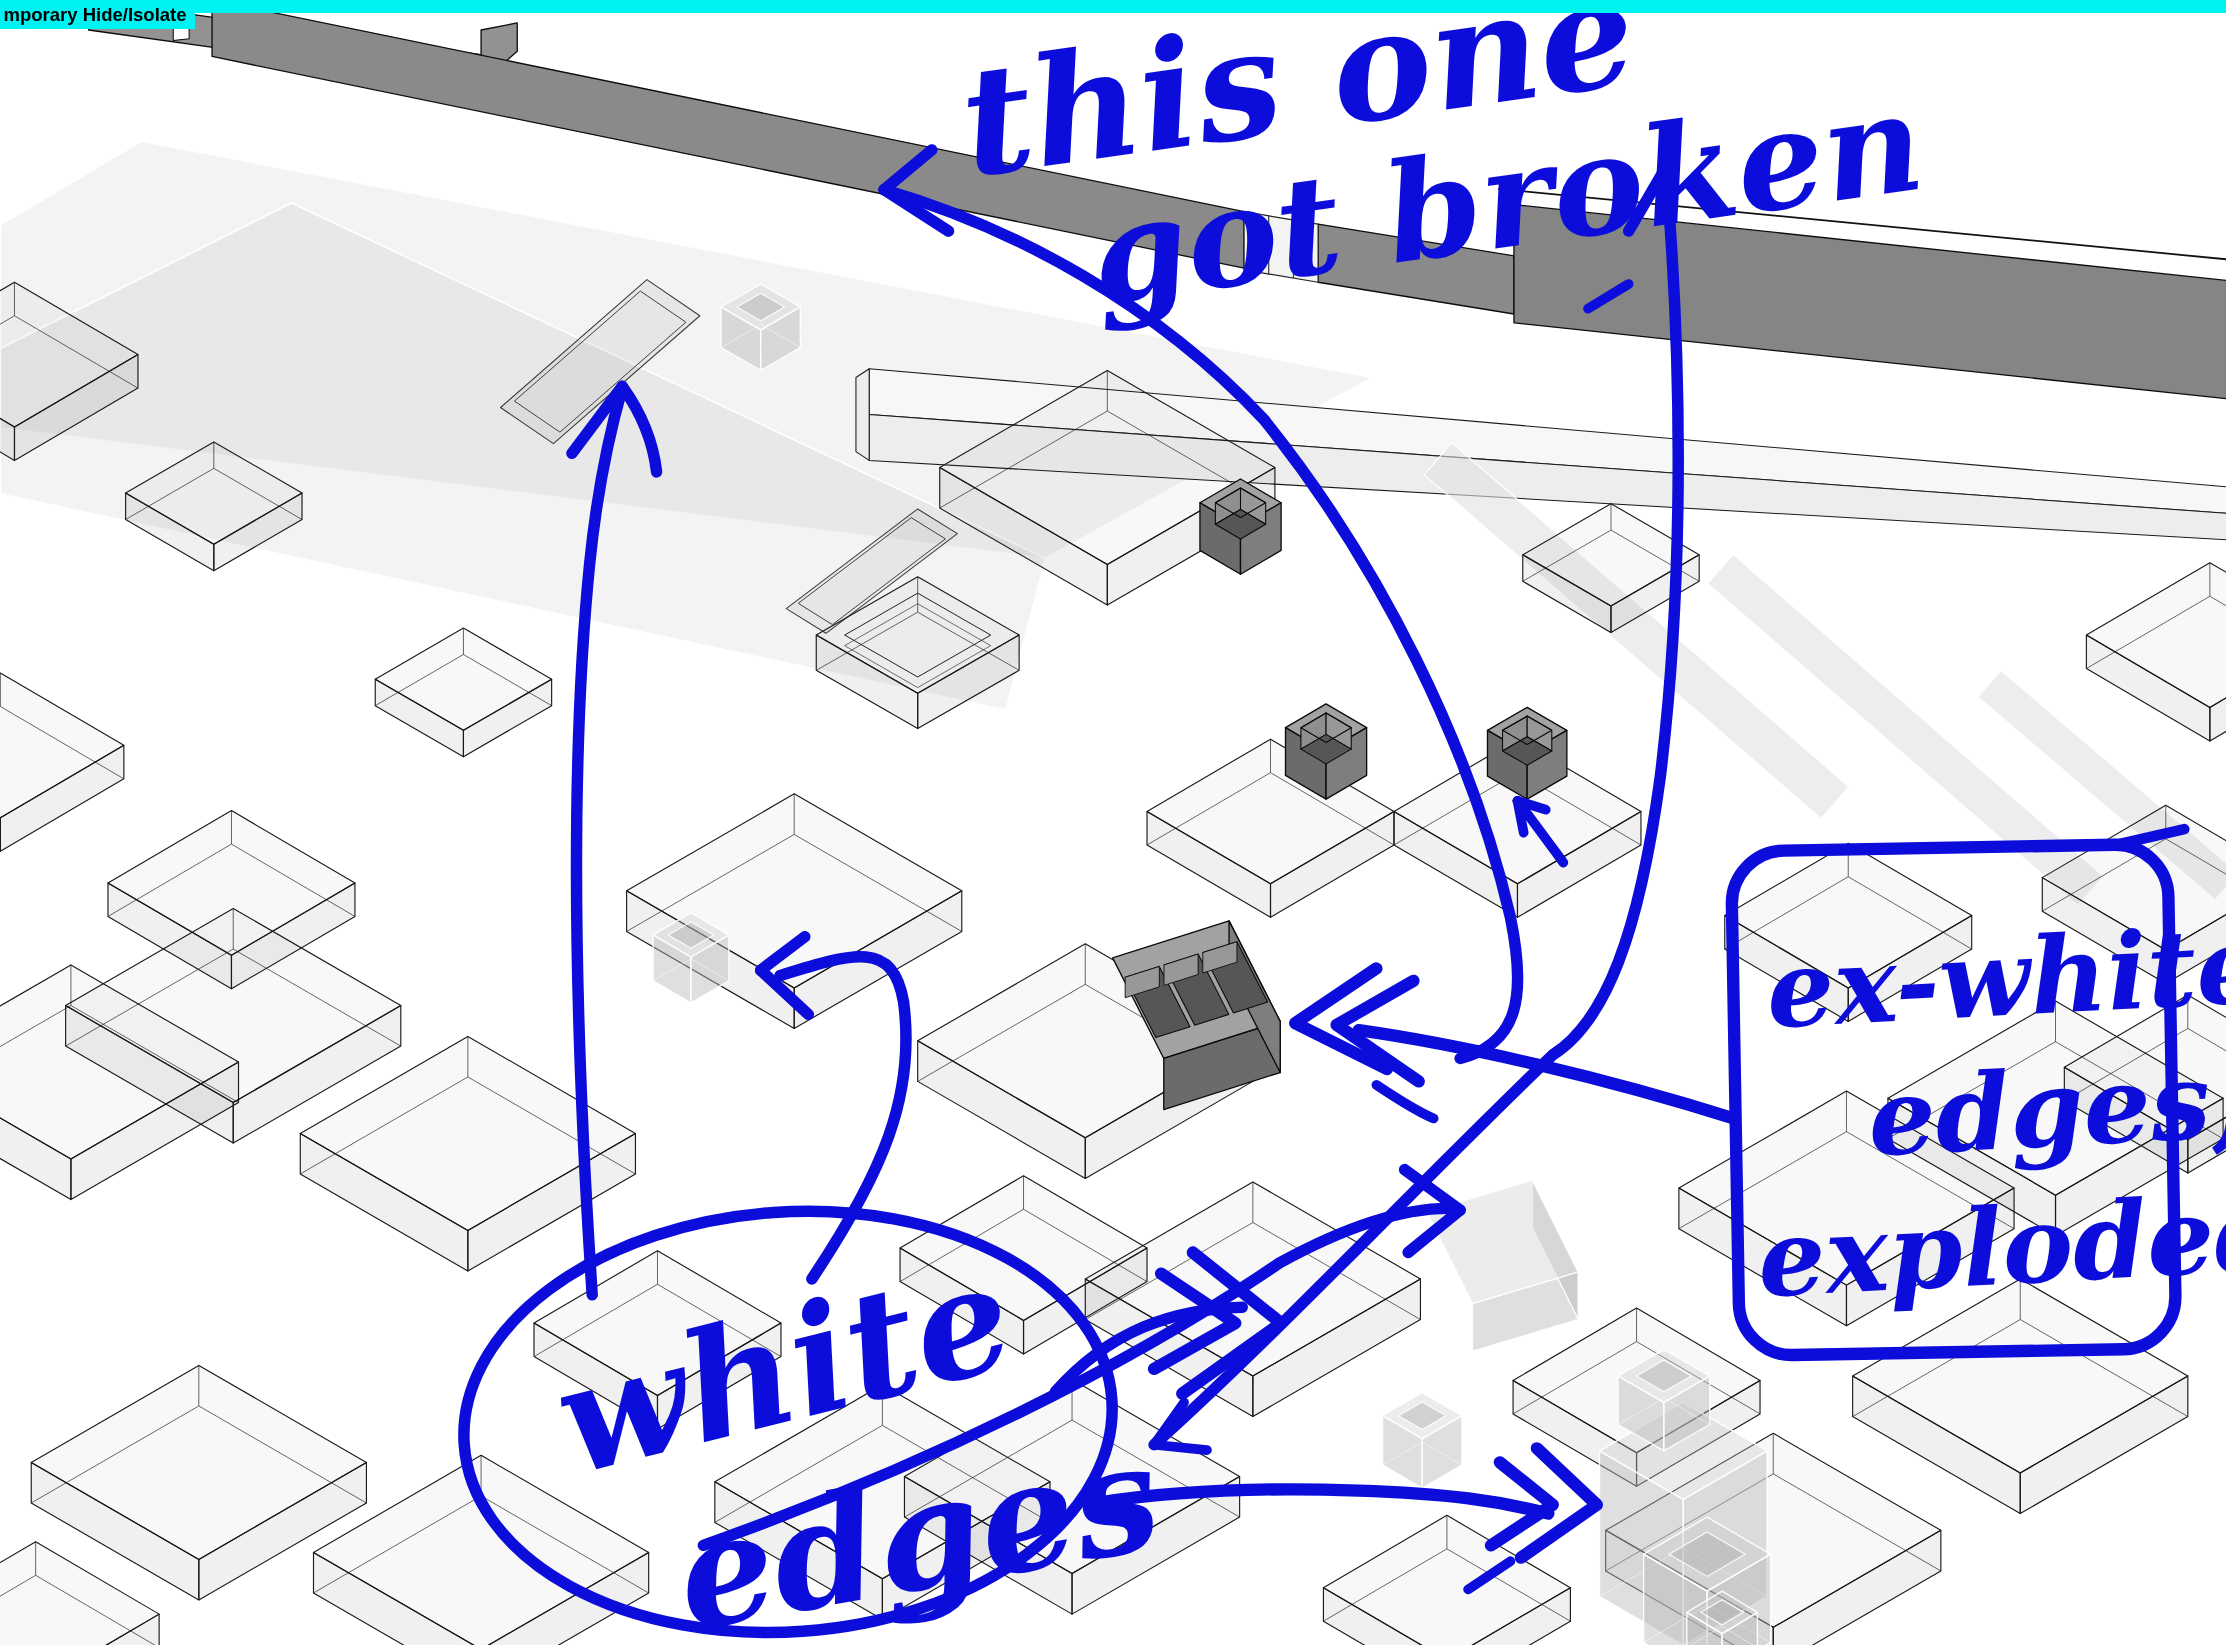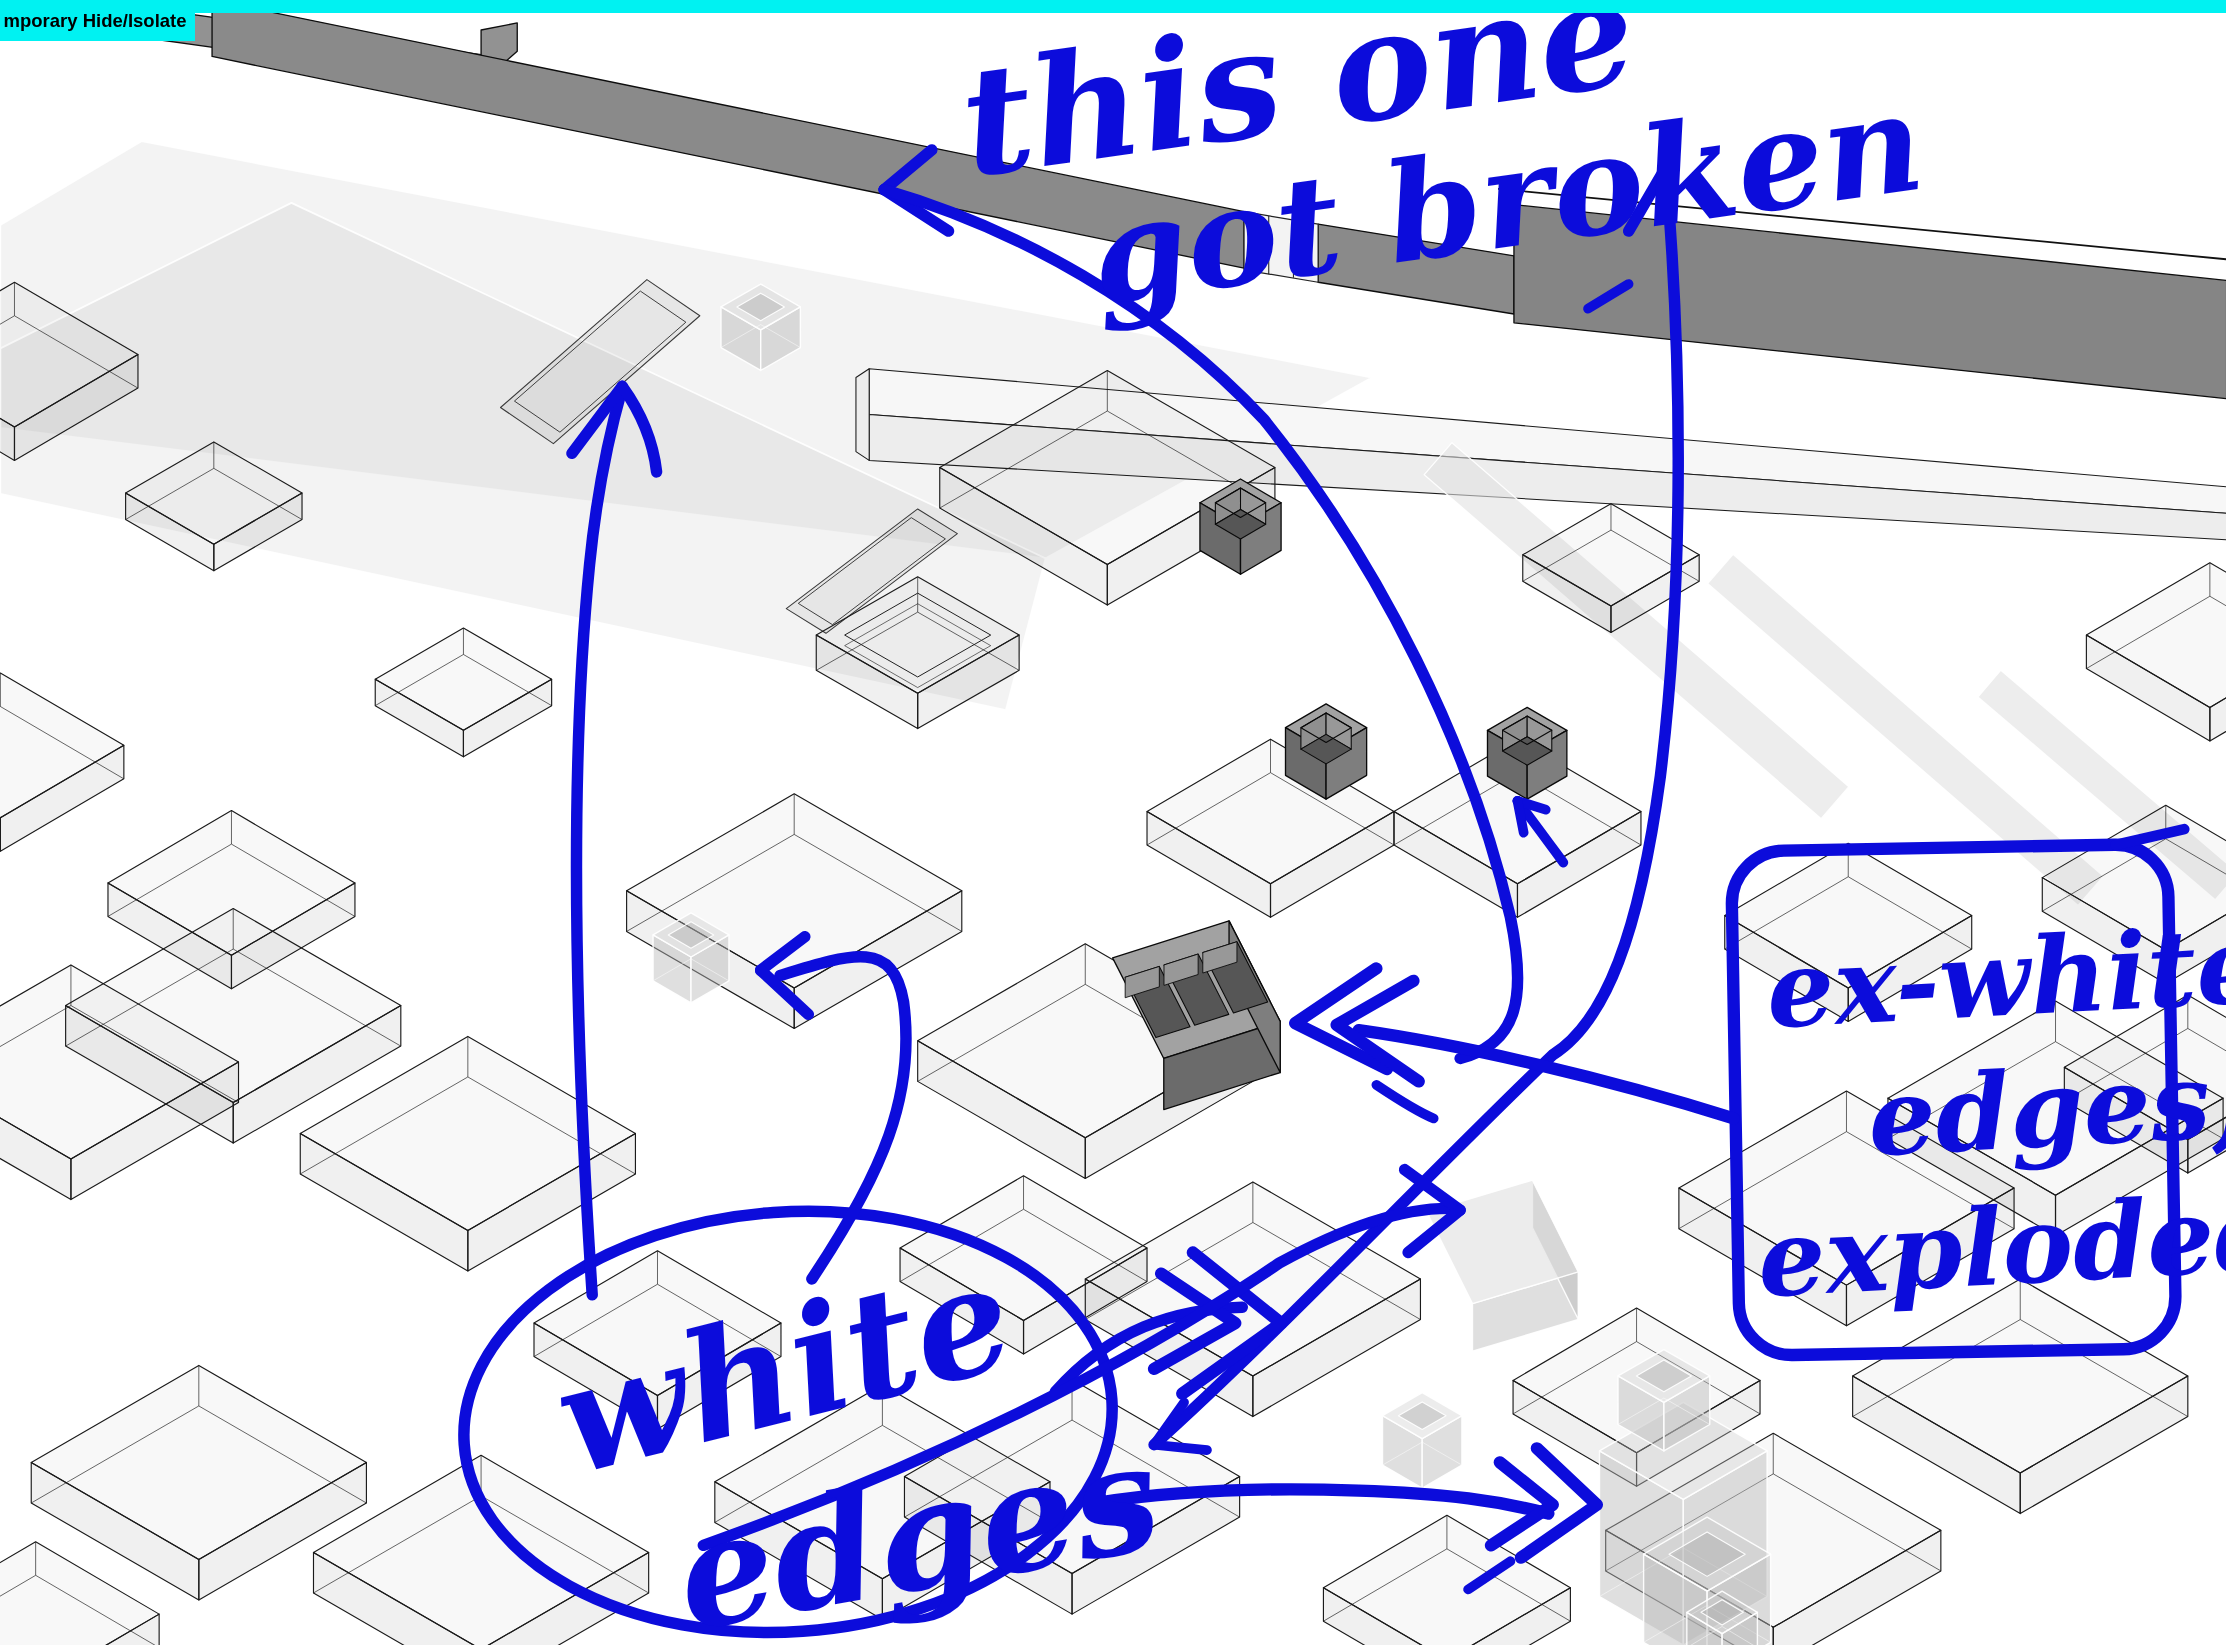--- a/index.html
+++ b/index.html
@@ -1,19 +1,19 @@
 <!DOCTYPE html>
 <html style="font-size:14px"><head>
 <meta charset="utf-8">
 <style>
   html,body{margin:0;padding:0;background:#ffffff;}
   .stage{position:relative;width:2227px;height:1645px;background:#ffffff;overflow:hidden;
          font-family:"Liberation Sans", sans-serif;}
   .hi-bar{position:absolute;left:0;top:0;width:2227px;height:13.2px;}
-  .hi-label{position:absolute;left:0;top:0;height:41px;padding:0 8.8px 0 3.5px;
+  .hi-label{position:absolute;left:0;top:0;height:29px;padding:0 8.8px 0 3.5px;
             display:flex;align-items:center;font-weight:bold;font-size:18.5px;color:#000;
             white-space:nowrap;}
   svg{position:absolute;left:0;top:0;}
   text.ink{font-family:"DejaVu Serif", serif;font-style:italic;font-weight:600;}
 </style>
 </head>
 <body>
 
 <div class="stage">
   <svg id="model" viewBox="0 0 2524 1865" width="2227" height="1645">

